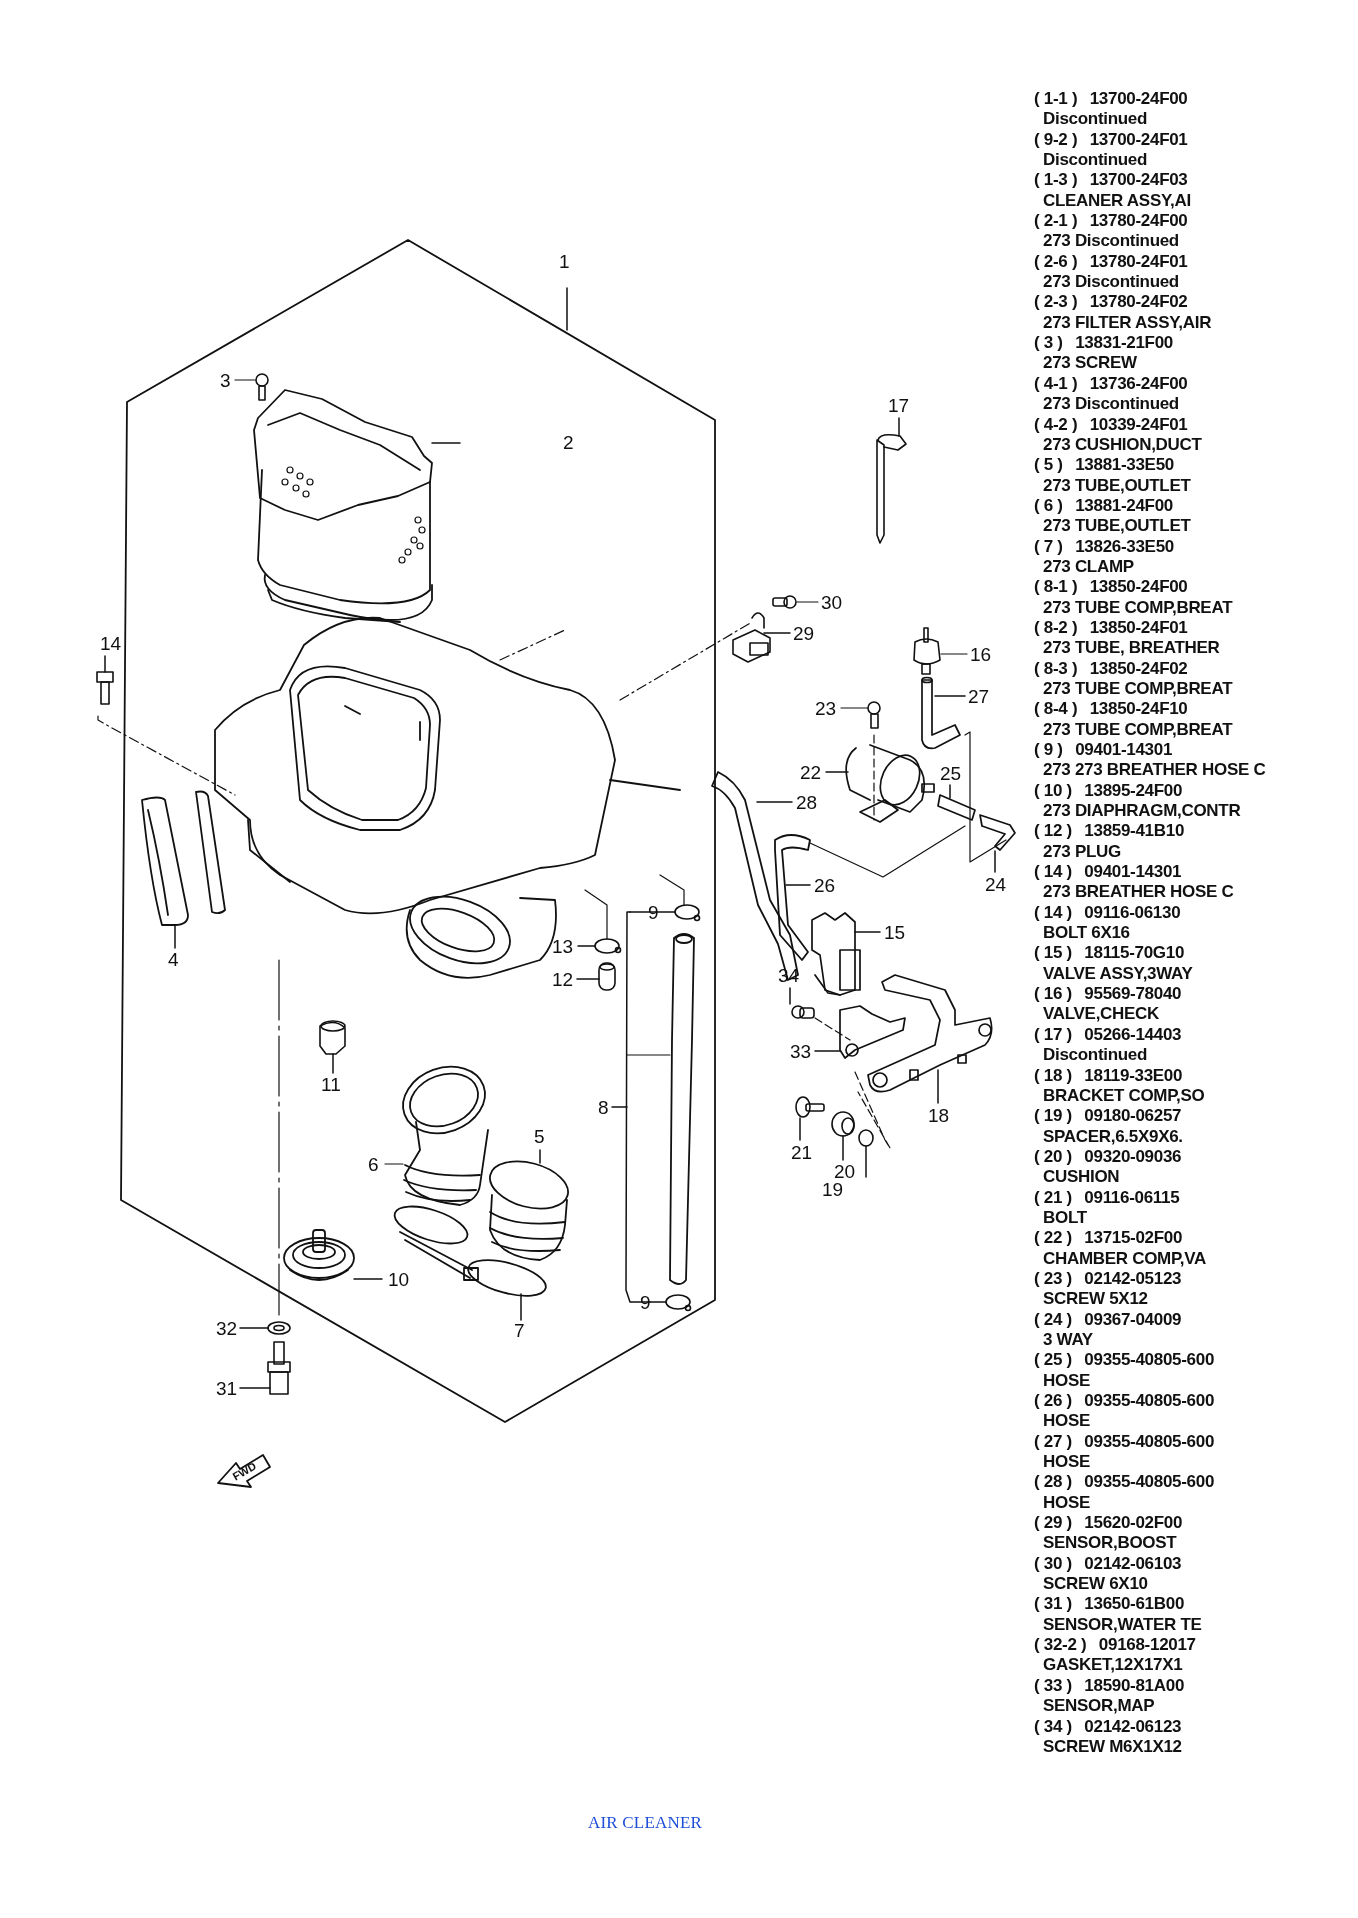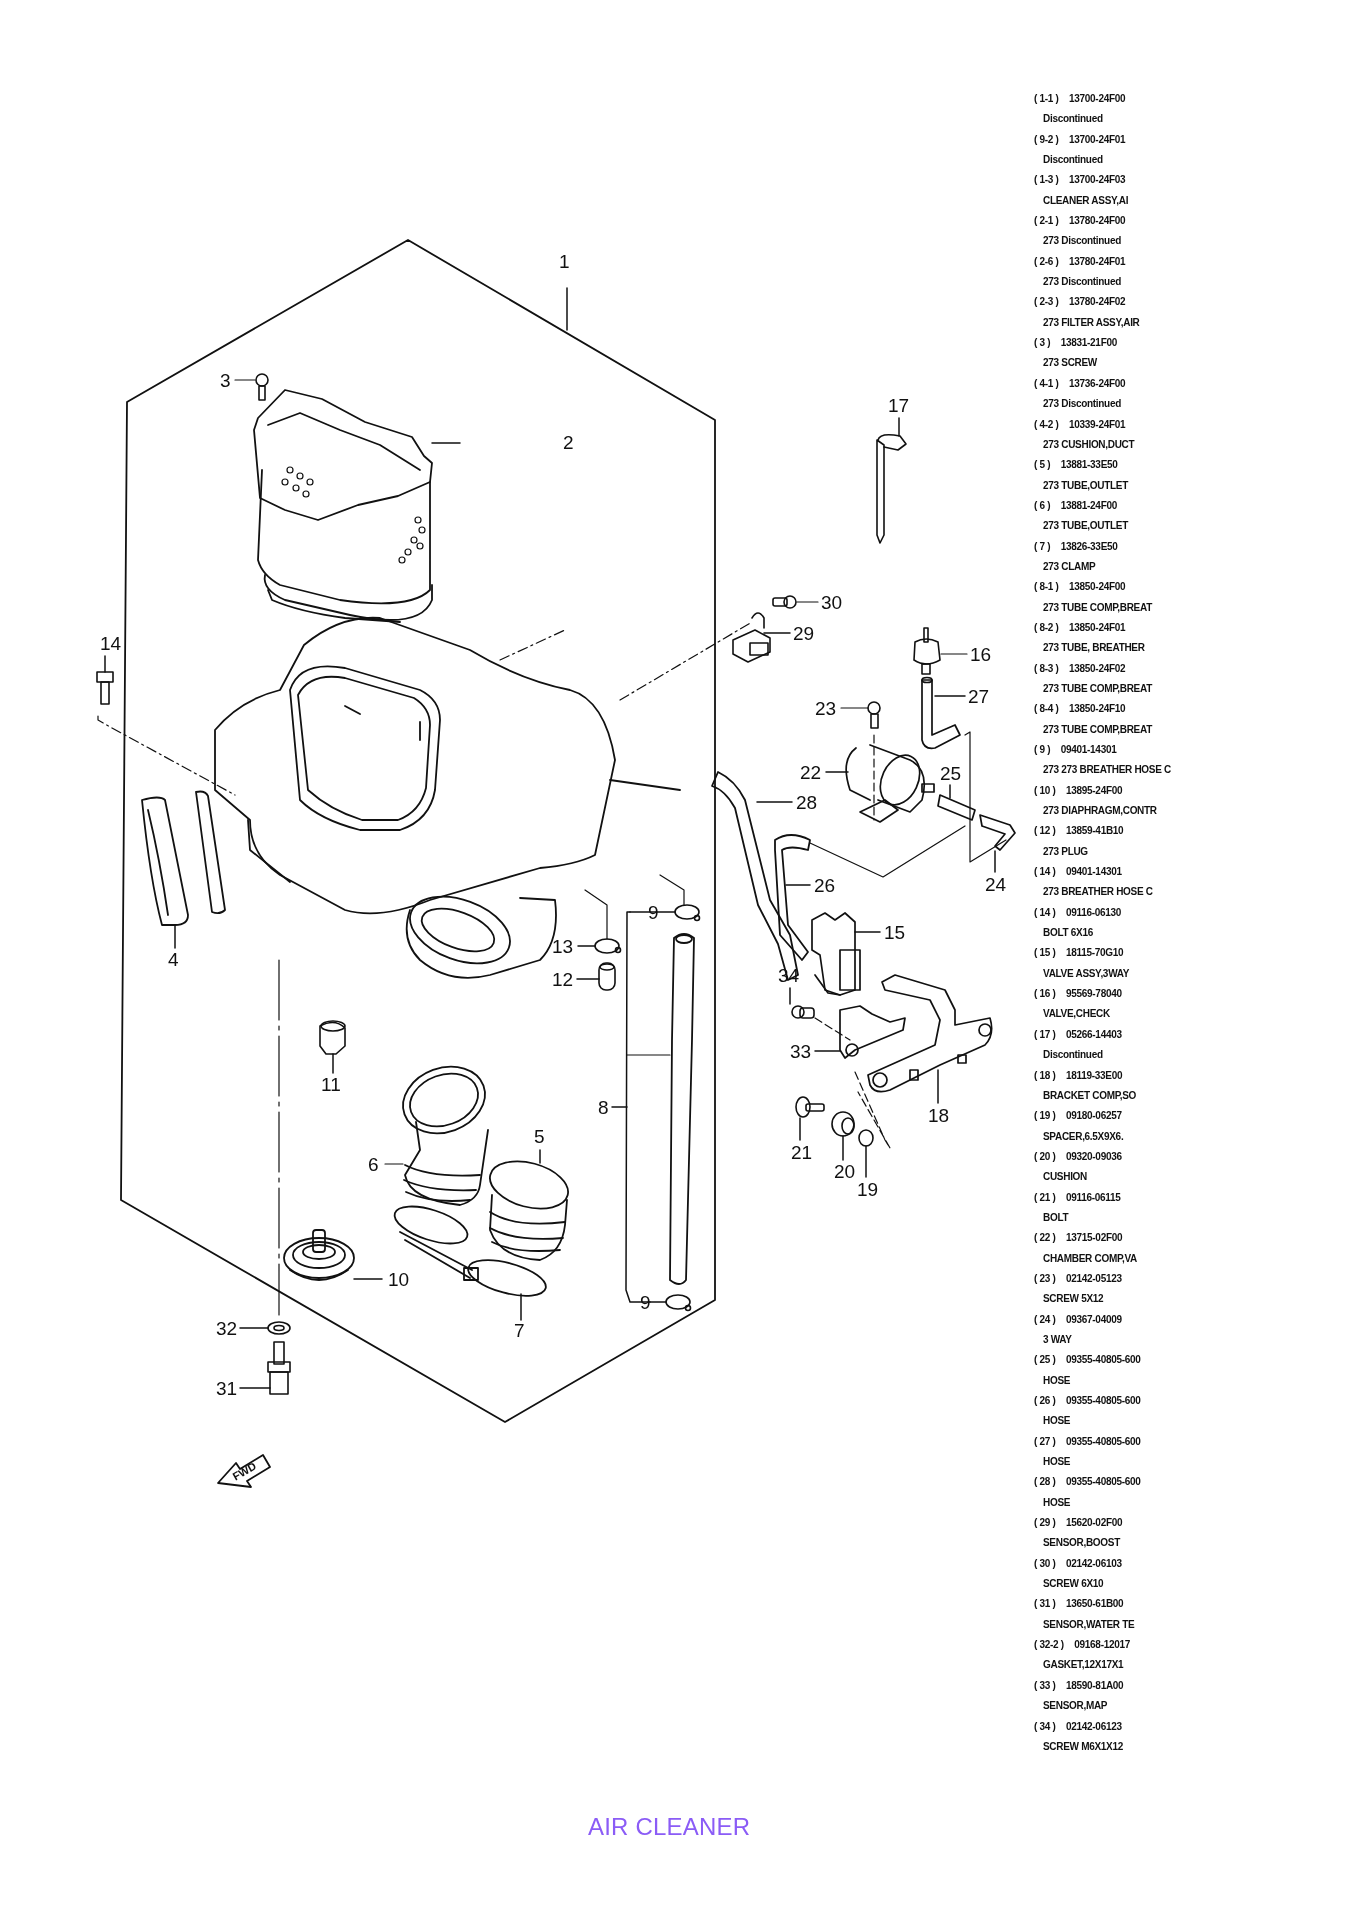--- a/index.html
+++ b/index.html
@@ -1,26 +1,26 @@
 <!DOCTYPE html>
 <html><head>
 <meta charset="utf-8">
 <style>
   html, body { margin: 0; padding: 0; background: #ffffff; }
   body { width: 1358px; height: 1918px; position: relative; overflow: hidden; font-family: "Liberation Sans", sans-serif; color: #000; }
   #diagram { position: absolute; left: 0; top: 0; width: 1030px; height: 1918px; }
   #diagram svg { position: absolute; left: 0; top: 0; }
   .callout { position: absolute; font-family: "Liberation Sans", sans-serif; font-size: 19px; line-height: 19px; color: #111; white-space: nowrap; }
-  #parts-list { position: absolute; left: 1034px; top: 89px; width: 320px; font-family: "Liberation Sans", sans-serif; font-weight: bold; font-size: 10px; line-height: 20.35px; color: #111; letter-spacing: -0.3px; }
+  #parts-list { position: absolute; left: 1034px; top: 89px; width: 320px; font-family: "Liberation Sans", sans-serif; font-weight: bold; font-size: 17px; line-height: 20.35px; color: #111; letter-spacing: -0.3px; }
   .part-row { display: block; }
   .part-head { display: block; white-space: nowrap; }
   .part-head .ref { display: inline-block; }
   .part-head .num { display: inline-block; margin-left: 8px; }
   .part-desc { display: block; padding-left: 9px; white-space: nowrap; }
-  #page-title { position: absolute; left: 588px; top: 1813px; font-family: Liberation Sans, sans-serif; font-size: 24px; color: #8b5cf6; letter-spacing: 0.2px; }
+  #page-title { position: absolute; left: 588px; top: 1813px; font-family: Liberation Serif, serif; font-size: 17px; color: #1d4ed8; letter-spacing: 0.2px; }
 </style>
 </head>
 <body>
 
 <div id="diagram">
   <svg width="1030" height="1918" viewBox="0 0 1030 1918" fill="none" stroke="#111" stroke-width="2" stroke-linejoin="round" stroke-linecap="round">
 
     <path d="M127 402 L408 240 L715 420 L715 1300 L505 1422 L121 1200 Z" stroke-width="1.8"></path>
     <line x1="567" y1="330" x2="567" y2="288" stroke-width="1.5"></line>
 
@@ -290,21 +290,21 @@
   <span class="callout" style="left:640px;top:1293px">9</span>
   <span class="callout" style="left:388px;top:1270px">10</span>
   <span class="callout" style="left:321px;top:1075px">11</span>
   <span class="callout" style="left:552px;top:970px">12</span>
   <span class="callout" style="left:552px;top:937px">13</span>
   <span class="callout" style="left:100px;top:634px">14</span>
   <span class="callout" style="left:884px;top:923px">15</span>
   <span class="callout" style="left:970px;top:645px">16</span>
   <span class="callout" style="left:888px;top:396px">17</span>
   <span class="callout" style="left:928px;top:1106px">18</span>
-  <span class="callout" style="left:857px;top:1180px">19</span>
+  <span class="callout" style="left:822px;top:1180px">19</span>
   <span class="callout" style="left:834px;top:1162px">20</span>
   <span class="callout" style="left:791px;top:1143px">21</span>
   <span class="callout" style="left:800px;top:763px">22</span>
   <span class="callout" style="left:815px;top:699px">23</span>
   <span class="callout" style="left:985px;top:875px">24</span>
   <span class="callout" style="left:940px;top:764px">25</span>
   <span class="callout" style="left:814px;top:876px">26</span>
   <span class="callout" style="left:968px;top:687px">27</span>
   <span class="callout" style="left:796px;top:793px">28</span>
   <span class="callout" style="left:793px;top:624px">29</span>

